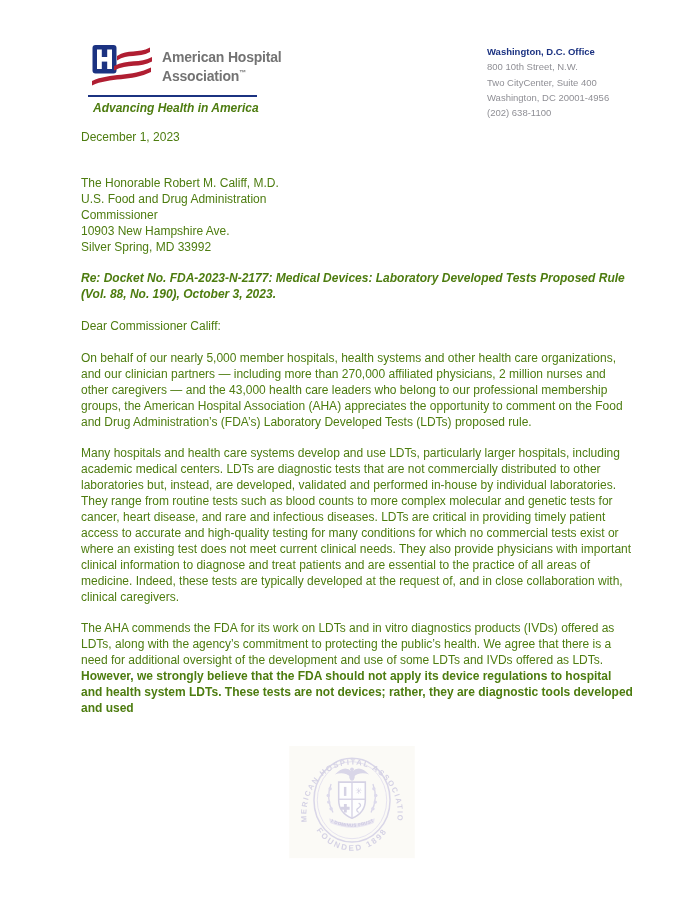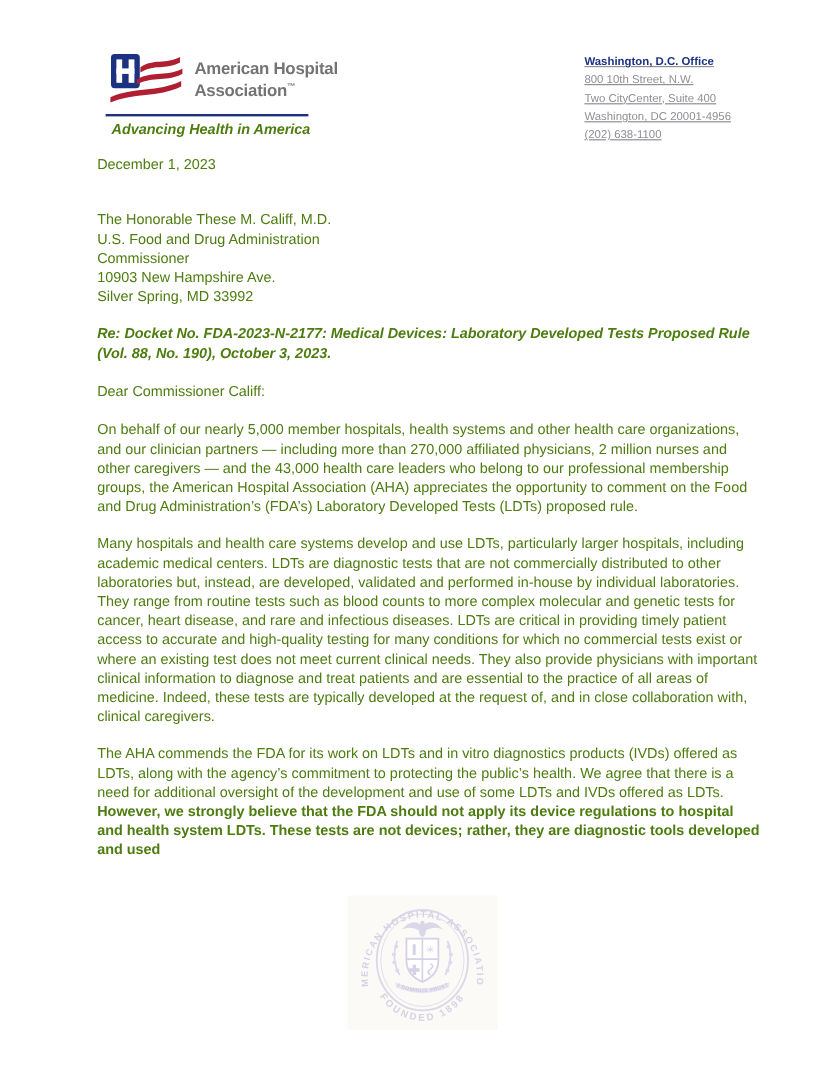--- a/index.html
+++ b/index.html
@@ -17,21 +17,21 @@
   .brand-text{
     margin-left:2px;padding-top:9px;
     color:#737373;font-weight:bold;font-size:14px;line-height:16px;letter-spacing:-0.2px;
   }
   .brand-text sup{font-size:7px;vertical-align:6px;}
   .brand-rule{height:2px;background:#1b3281;width:169px;margin:5px 0 4px 0;}
   .brand-tagline{
     color:#4d7c0f;font-weight:bold;font-style:italic;font-size:12px;padding-left:5px;
   }
 
-  .office{position:absolute;left:487px;top:44px;font-size:9.5px;line-height:15.3px;color:#8f8f95;text-decoration:underline;}
+  .office{position:absolute;left:487px;top:44px;font-size:9.5px;line-height:15.3px;color:#8f8f95;}
   .office-title{color:#1b3281;font-weight:bold;}
 
   
   .letter{position:absolute;left:81px;top:130px;width:554px;font-size:12px;line-height:15.9px;color:#4d7c0f;}
   .letter p{margin:0 0 15.9px 0;}
   .date-line{margin-bottom:30px !important;}
   .recipient div{margin:0;}
   .recipient{margin-bottom:16px;}
   .subject{font-weight:bold;font-style:italic;}
   .para strong{font-weight:bold;}
@@ -70,21 +70,21 @@
     <div>800 10th Street, N.W.</div>
     <div>Two CityCenter, Suite 400</div>
     <div>Washington, DC 20001-4956</div>
     <div>(202) 638-1100</div>
   </div>
 
   <div class="letter">
     <p class="date-line">December 1, 2023</p>
 
     <div class="recipient">
-      <div>The Honorable These M. Califf, M.D.</div>
+      <div>The Honorable Robert M. Califf, M.D.</div>
       <div>U.S. Food and Drug Administration</div>
       <div>Commissioner</div>
       <div>10903 New Hampshire Ave.</div>
       <div>Silver Spring, MD 33992</div>
     </div>
 
     <p class="subject">Re: Docket No. FDA-2023-N-2177: Medical Devices: Laboratory Developed Tests Proposed Rule (Vol. 88, No. 190), October 3, 2023.</p>
 
     <p class="salutation">Dear Commissioner Califf:</p>
 

